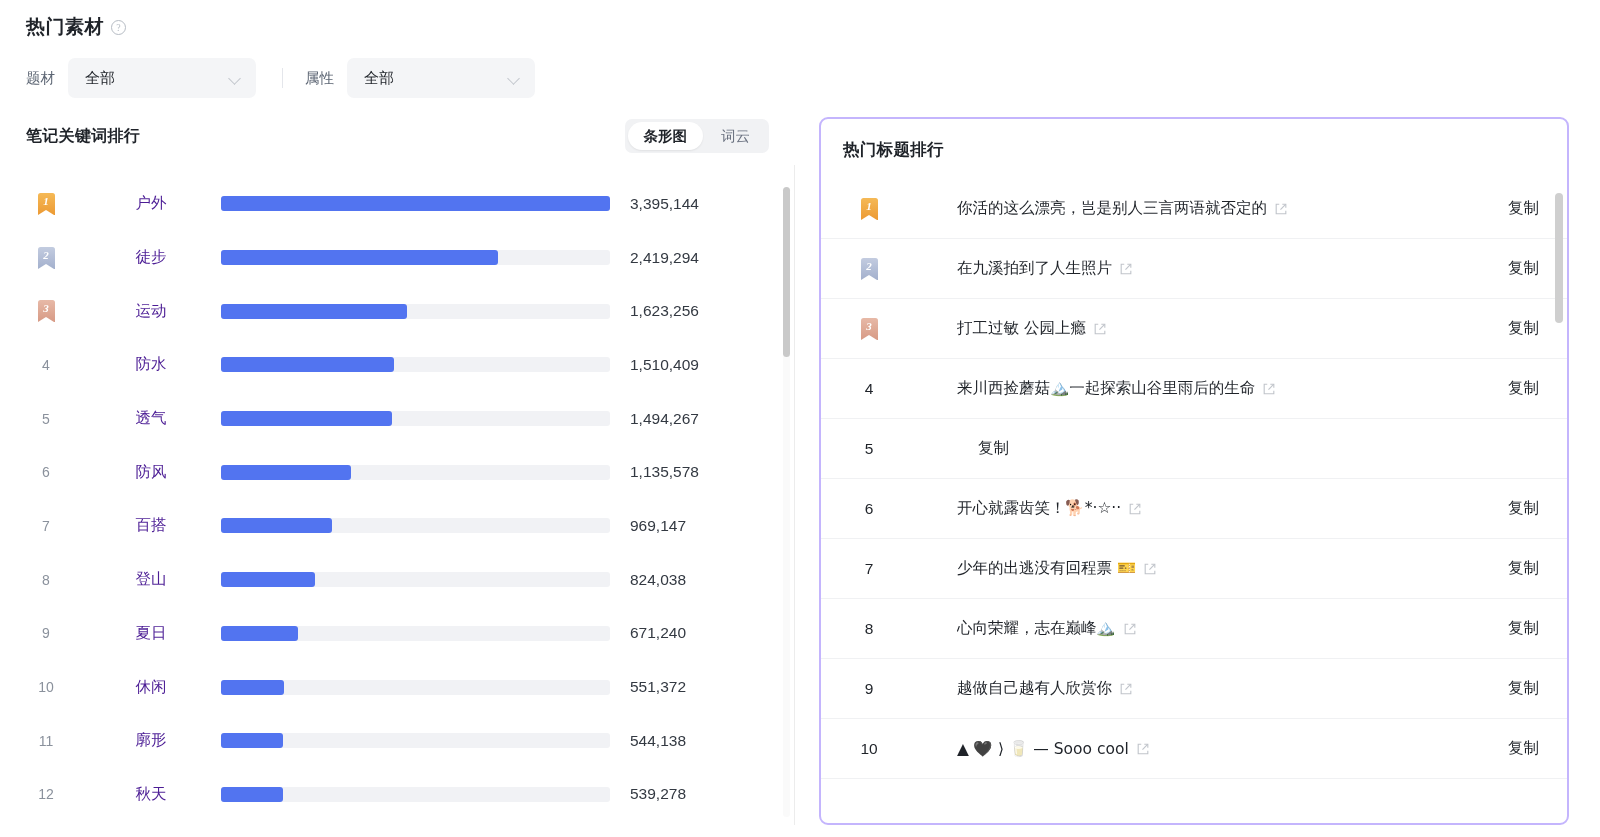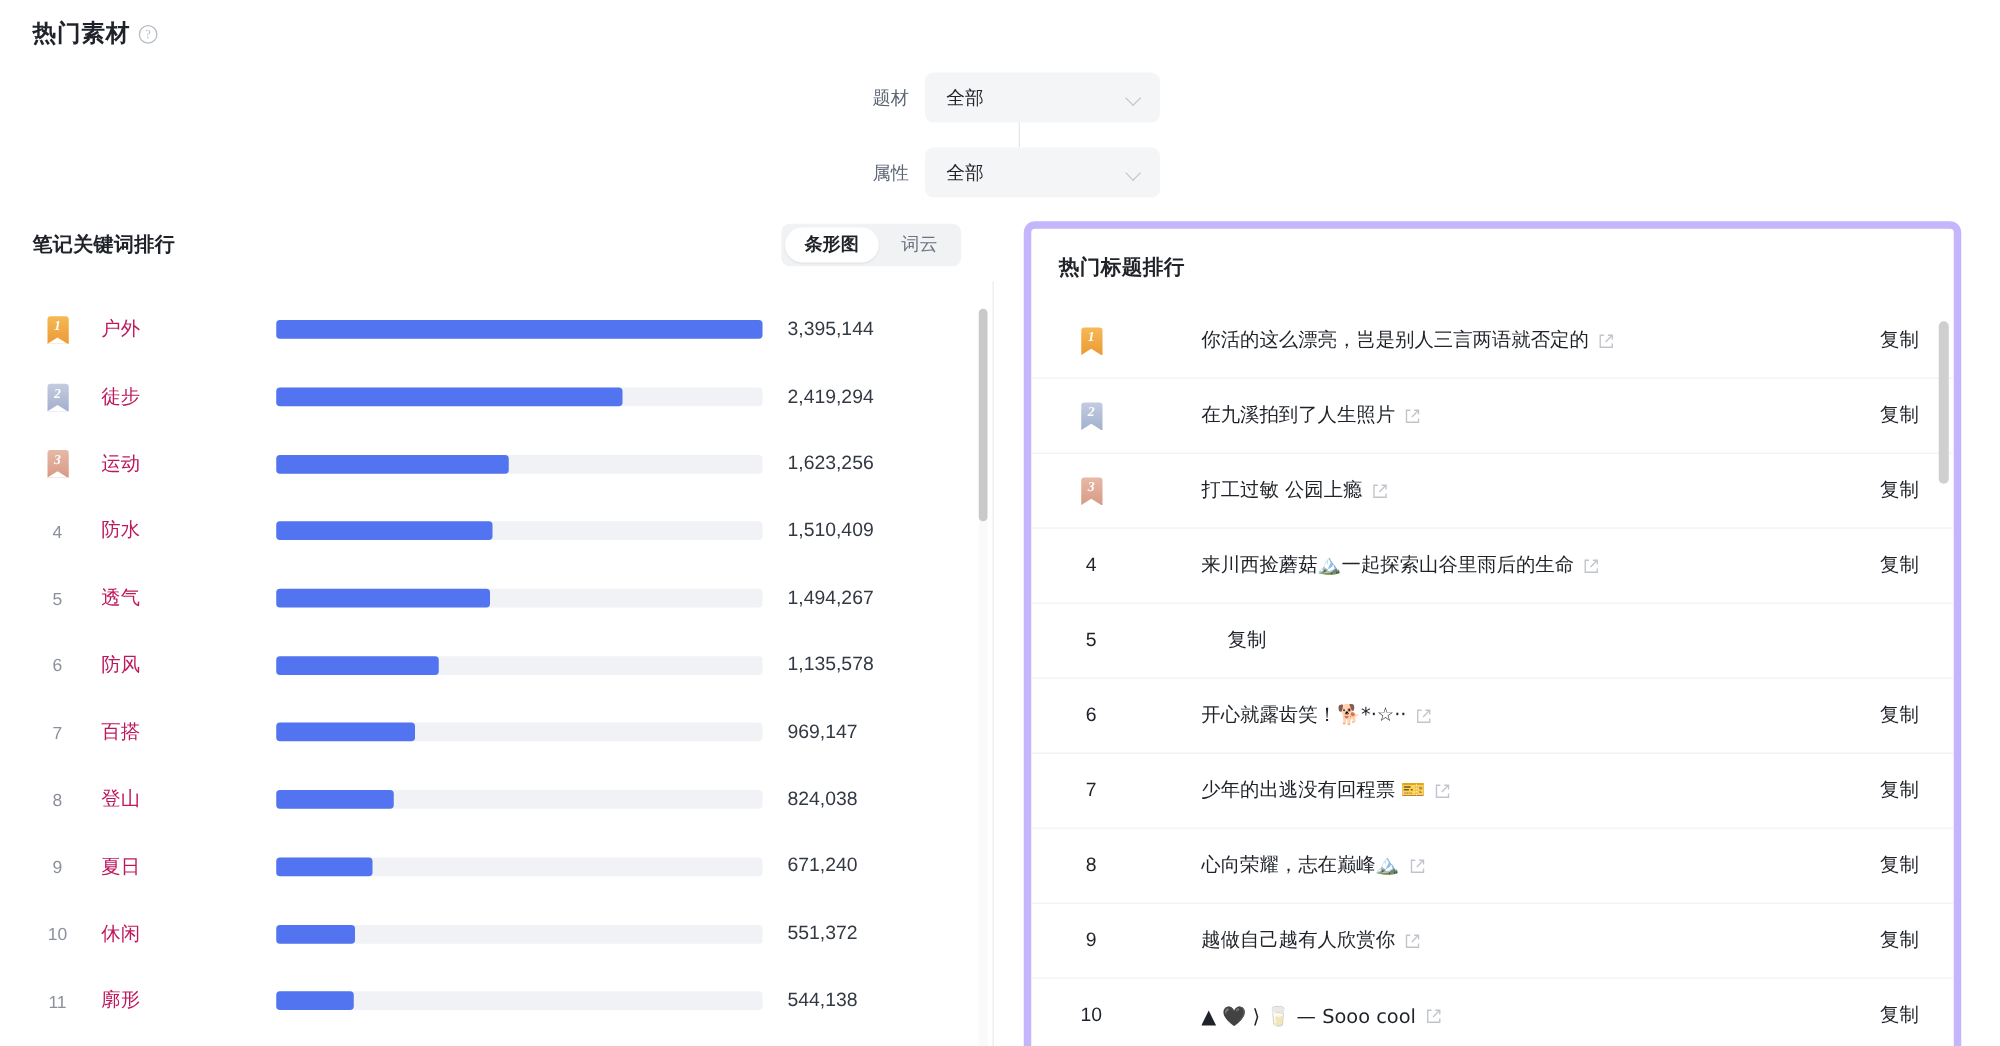--- a/index.html
+++ b/index.html
@@ -16,21 +16,21 @@
   .page-header { padding: 14px 16px 0 26px; display:flex; align-items:center; gap:7px; }
   .page-title { font-size: 19px; font-weight: 700; letter-spacing: .5px; color:#1f2329; }
   .help-icon {
     width:15px; height:15px; border-radius:50%;
     border:1.2px solid #b6bcc4; color:#b6bcc4;
     font-size:10px; line-height:13px; text-align:center;
     display:inline-block; font-family:"Liberation Serif", serif;
   }
 
   
-  .filter-bar { display:flex; align-items:center; padding: 18px 0 0 26px; gap:0;flex-direction:column; }
+  .filter-bar { display:flex; align-items:center; padding: 18px 0 0 26px; gap:0; }
   .filter-group { display:flex; align-items:center; gap:13px; }
   .filter-label { font-size:14.5px; color:#5c6573; }
   .select {
     width:188px; height:40px; background:#f4f5f7; border-radius:7px;
     display:flex; align-items:center; justify-content:space-between;
     padding: 0 15px 0 17px; cursor:pointer;
   }
   .select-value { font-size:15px; color:#1f2329; }
   .chevron { width:11px; height:11px; position:relative; opacity:.55; }
   .chevron::before{
@@ -68,36 +68,36 @@
   }
   .ribbon::after{
     content:""; position:absolute; bottom:0; left:0; width:0; height:0;
     border-left:8.5px solid transparent; border-right:8.5px solid transparent;
     border-bottom:5px solid #fff;
   }
   .ribbon.r1 { background:linear-gradient(#f5b956,#ec9a34); }
   .ribbon.r2 { background:linear-gradient(#c3cce0,#a3b0cd); }
   .ribbon.r3 { background:linear-gradient(#e7b9a7,#d79a85); }
 
-  .kw-name { width:155px; flex:0 0 155px; font-size:15.5px; color:#be185d; padding-left:15px; }
+  .kw-name { width:155px; flex:0 0 155px; font-size:15.5px; color:#4c1d95; padding-left:15px;text-align:center; }
   .bar-track { width:389px; flex:0 0 389px; height:15px; background:#f1f2f5; border-radius:3px; position:relative; }
   .bar-fill { height:15px; background:#5274f0; border-radius:3px; }
   .bar-value { padding-left:20px; font-size:15.5px; color:#333942; white-space:nowrap; }
 
   .left-scrollbar {
     position:absolute; right:5px; top:70px; width:7px; height:630px;
     background:#fafafa; border-radius:4px;
   }
   .left-thumb { position:absolute; top:0; left:0; width:7px; height:170px; background:#c9c9c9; border-radius:4px; }
   .left-edge { position:absolute; right:0; top:48px; bottom:0; width:1px; background:#ececec; }
 
   
   .right-card {
     position:relative; margin-left:24px; width:750px; flex:0 0 750px;
-    background:#fff; border:6px solid #c4b5fd; border-radius:9px;
+    background:#fff; border:2px solid #c4b5fd; border-radius:9px;
     height:708px; overflow:hidden; padding: 20px 0 0 0;
   }
   .right-title { font-size:16.5px; font-weight:700; padding-left:22px; letter-spacing:.3px; }
   .table { margin-top:18px; width:100%; }
   .thead {
     display:flex; align-items:center; height:45px;
     background:#f7f8fa; font-size:15px; color:#51596a; font-weight:600;
   }
   .tr {
     display:flex; align-items:center; height:60px;

